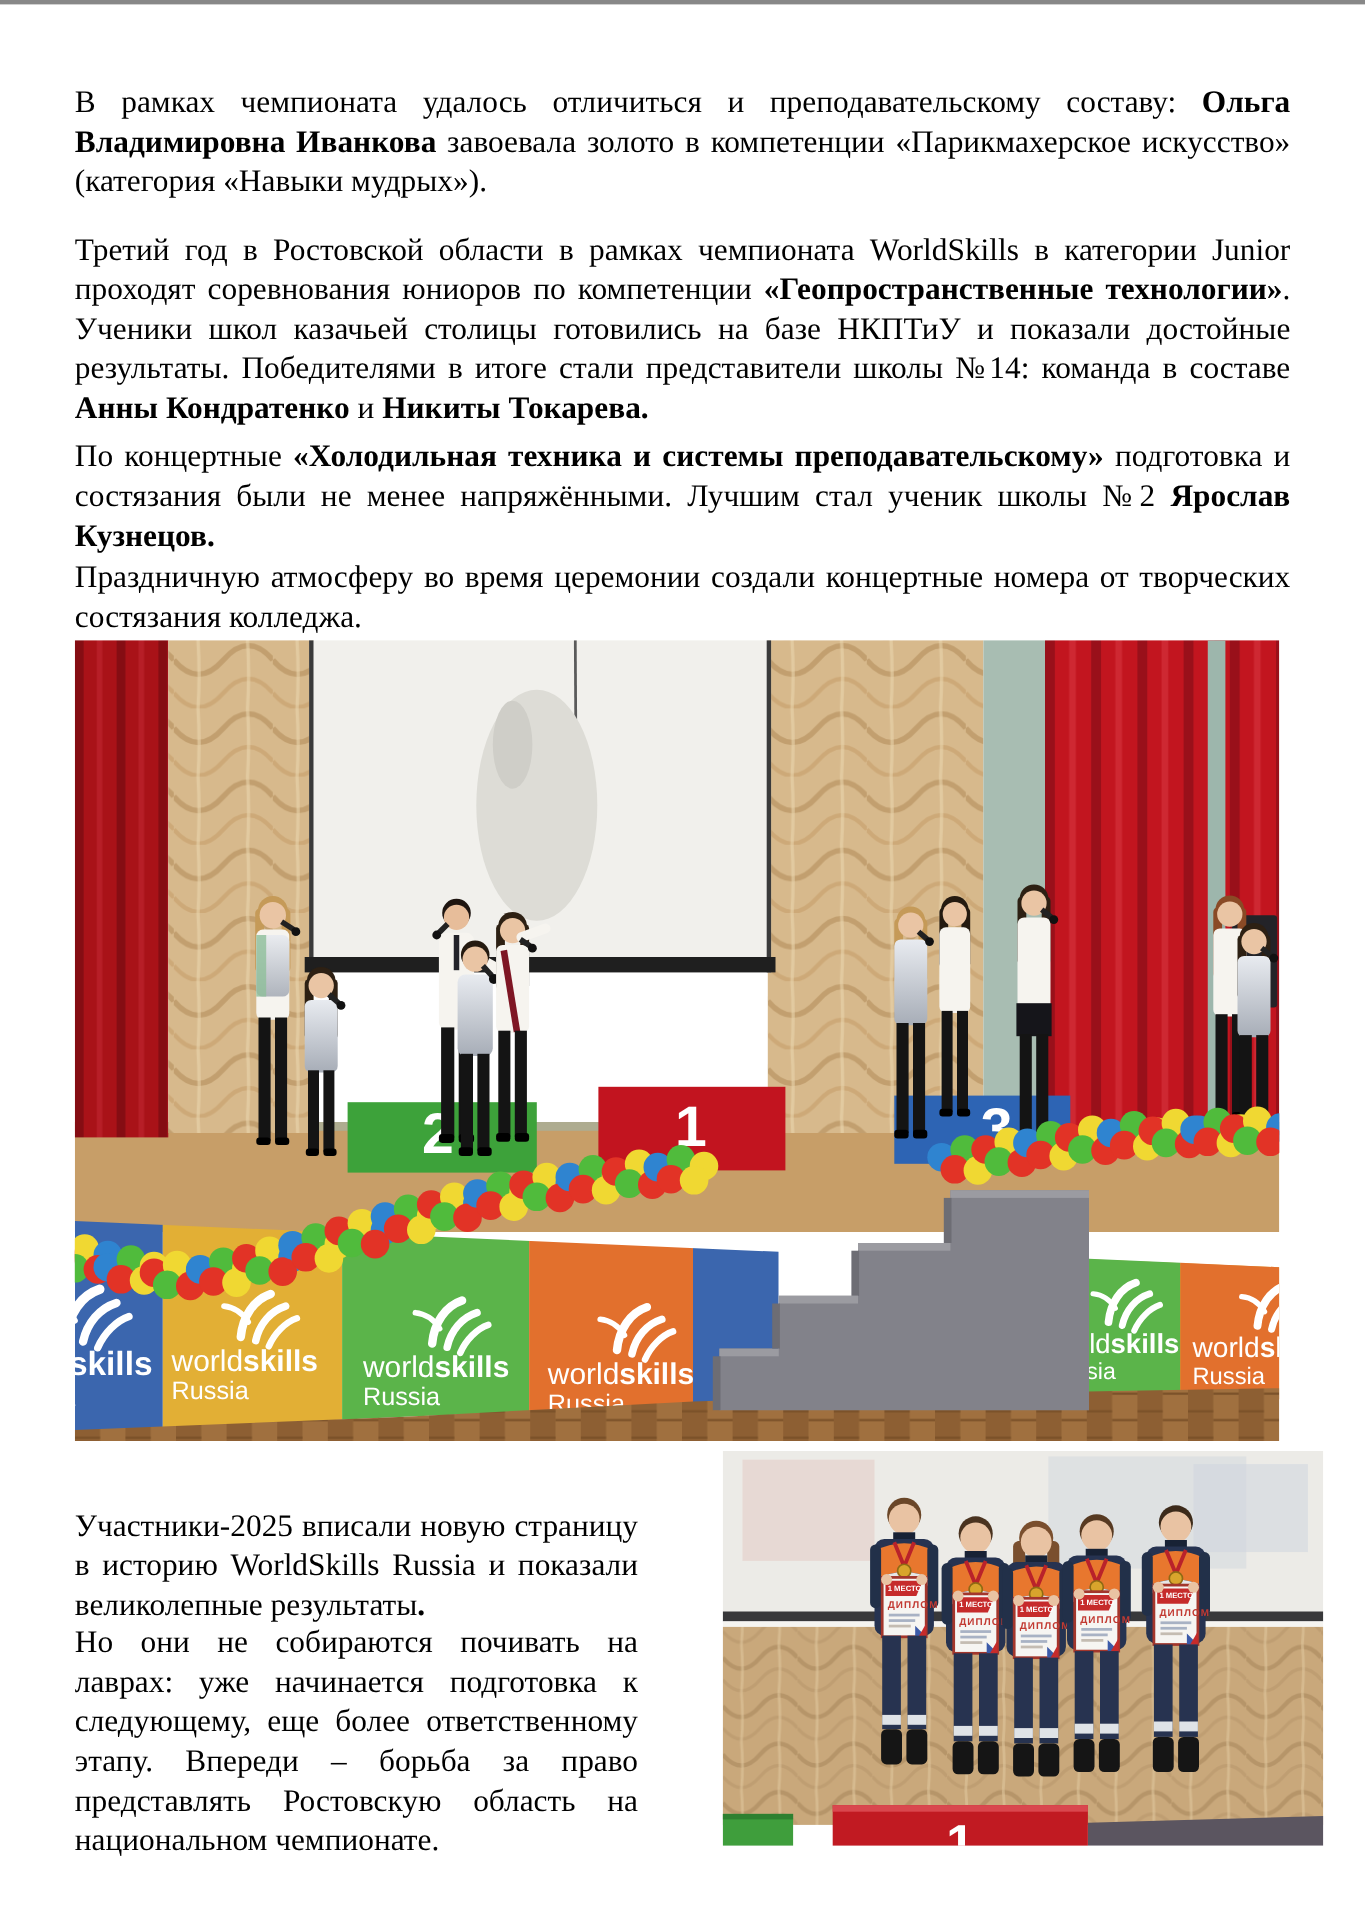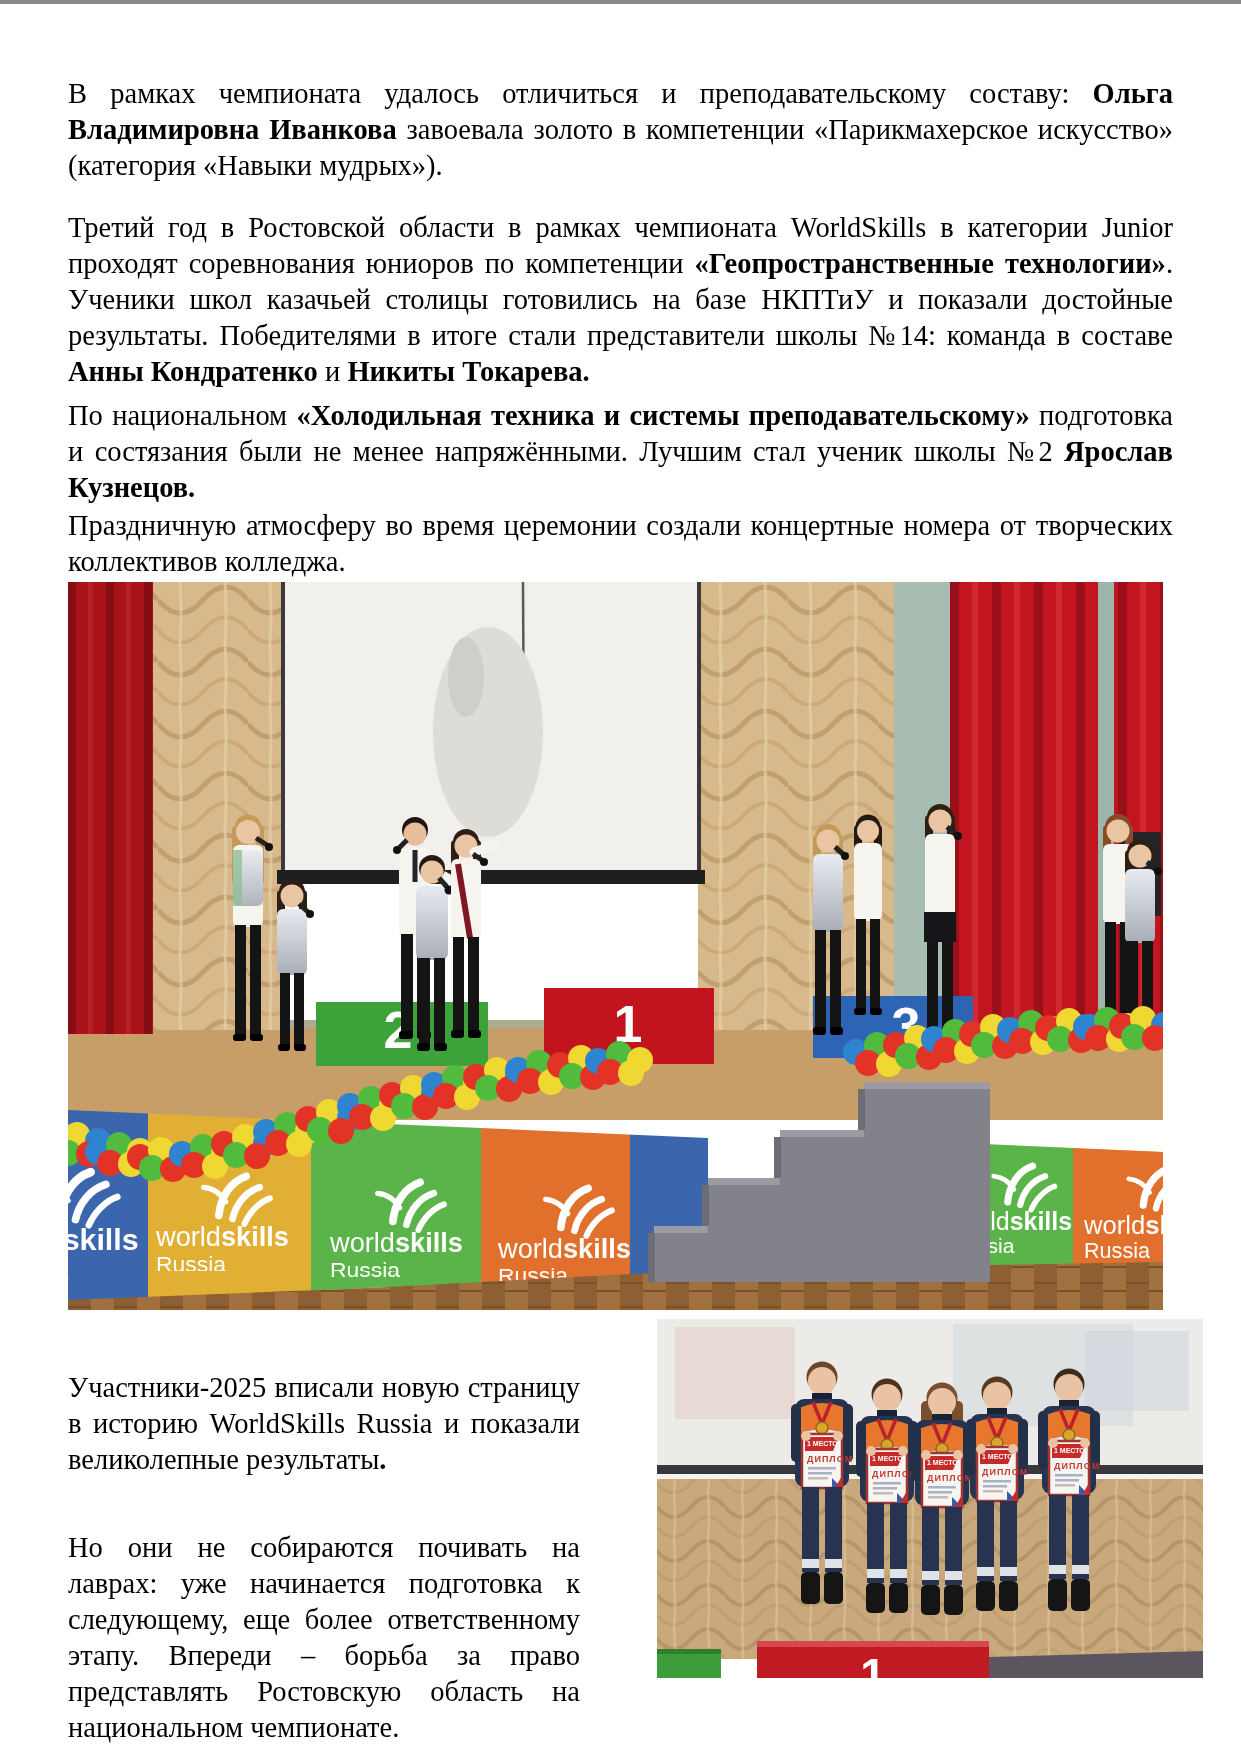--- a/index.html
+++ b/index.html
@@ -21,23 +21,23 @@
 </style>
 </head>
 <body>
 
 <div class="page">
 
   <p class="para" style="top:72px"><span>В рамках чемпионата удалось отличиться и преподавательскому составу: </span><span class="b">Ольга Владимировна Иванкова</span><span> завоевала золото в компетенции «Парикмахерское искусство» (категория «Навыки мудрых»).</span></p>
 
   <p class="para" style="top:206px"><span>Третий год в Ростовской области в рамках чемпионата WorldSkills в категории Junior проходят соревнования юниоров по компетенции </span><span class="b">«Геопространственные технологии»</span><span>. Ученики школ казачьей столицы готовились на базе НКПТиУ и показали достойные результаты. Победителями в итоге стали представители школы №14: команда в составе </span><span class="b">Анны Кондратенко</span><span> и </span><span class="b">Никиты Токарева.</span></p>
 
-  <p class="para" style="top:394px"><span>По национальном </span><span class="b">«Холодильная техника и системы преподавательскому»</span><span> подготовка и состязания были не менее напряжёнными. Лучшим стал ученик школы №2 </span><span class="b">Ярослав Кузнецов.</span></p>
-
-  <p class="para" style="top:504px"><span>Праздничную атмосферу во время церемонии создали концертные номера от творческих коллективов колледжа.</span></p>
+  <p class="para" style="top:394px"><span>По концертные </span><span class="b">«Холодильная техника и системы преподавательскому»</span><span> подготовка и состязания были не менее напряжёнными. Лучшим стал ученик школы №2 </span><span class="b">Ярослав Кузнецов.</span></p>
+
+  <p class="para" style="top:504px"><span>Праздничную атмосферу во время церемонии создали концертные номера от творческих состязания колледжа.</span></p>
 
   <figure style="left:68px;top:578px;width:1095px;height:728px">
   <svg width="1095" height="728" viewBox="0 0 1095 728">
     <defs>
       <pattern id="swag1" width="90" height="62" patternUnits="userSpaceOnUse">
         <rect width="90" height="62" fill="#d7b98c"></rect>
         <path d="M0,18 Q22,44 45,18 T90,18" stroke="#b08a58" stroke-width="5" fill="none" opacity="0.55"></path>
         <path d="M0,48 Q22,74 45,48 T90,48" stroke="#c39a64" stroke-width="4" fill="none" opacity="0.5"></path>
         <path d="M22,0 Q24,31 22,62" stroke="#e9d6ae" stroke-width="3" fill="none" opacity="0.6"></path>
         <path d="M67,0 Q69,31 67,62" stroke="#e9d6ae" stroke-width="3" fill="none" opacity="0.6"></path>
@@ -357,21 +357,21 @@
           <use href="#bal2" x="942" y="448"></use>
           <use href="#bal1" x="980" y="446"></use>
       <use href="#bal2" x="1018" y="445"></use>
           <use href="#bal1" x="1054" y="444"></use>
     </g>
   </svg>
   </figure>
 
   <p class="para narrow" style="top:1366px"><span>Участники-2025 вписали новую страницу в историю WorldSkills Russia и показали великолепные результаты</span><span class="b">.</span></p>
 
-  <p class="para narrow" style="top:1526px"><span>Но они не собираются почивать на лаврах: уже начинается подготовка к следующему, еще более ответственному этапу. Впереди – борьба за право представлять Ростовскую область на национальном чемпионате.</span></p>
+  <p class="para narrow" style="top:1472px"><span>Но они не собираются почивать на лаврах: уже начинается подготовка к следующему, еще более ответственному этапу. Впереди – борьба за право представлять Ростовскую область на национальном чемпионате.</span></p>
 
   <figure style="left:657px;top:1315px;width:546px;height:359px">
   <svg width="546" height="359" viewBox="0 0 546 359">
     <defs>
       <pattern id="swag2" width="68" height="44" patternUnits="userSpaceOnUse">
         <rect width="68" height="44" fill="#c9a87b"></rect>
         <path d="M0,12 Q17,32 34,12 T68,12" stroke="#a5845a" stroke-width="4" fill="none" opacity="0.55"></path>
         <path d="M0,32 Q17,52 34,32 T68,32" stroke="#b6946a" stroke-width="3" fill="none" opacity="0.5"></path>
         <path d="M17,0 Q19,22 17,44" stroke="#e0c79c" stroke-width="2.5" fill="none" opacity="0.6"></path>
         <path d="M51,0 Q53,22 51,44" stroke="#e0c79c" stroke-width="2.5" fill="none" opacity="0.6"></path>

